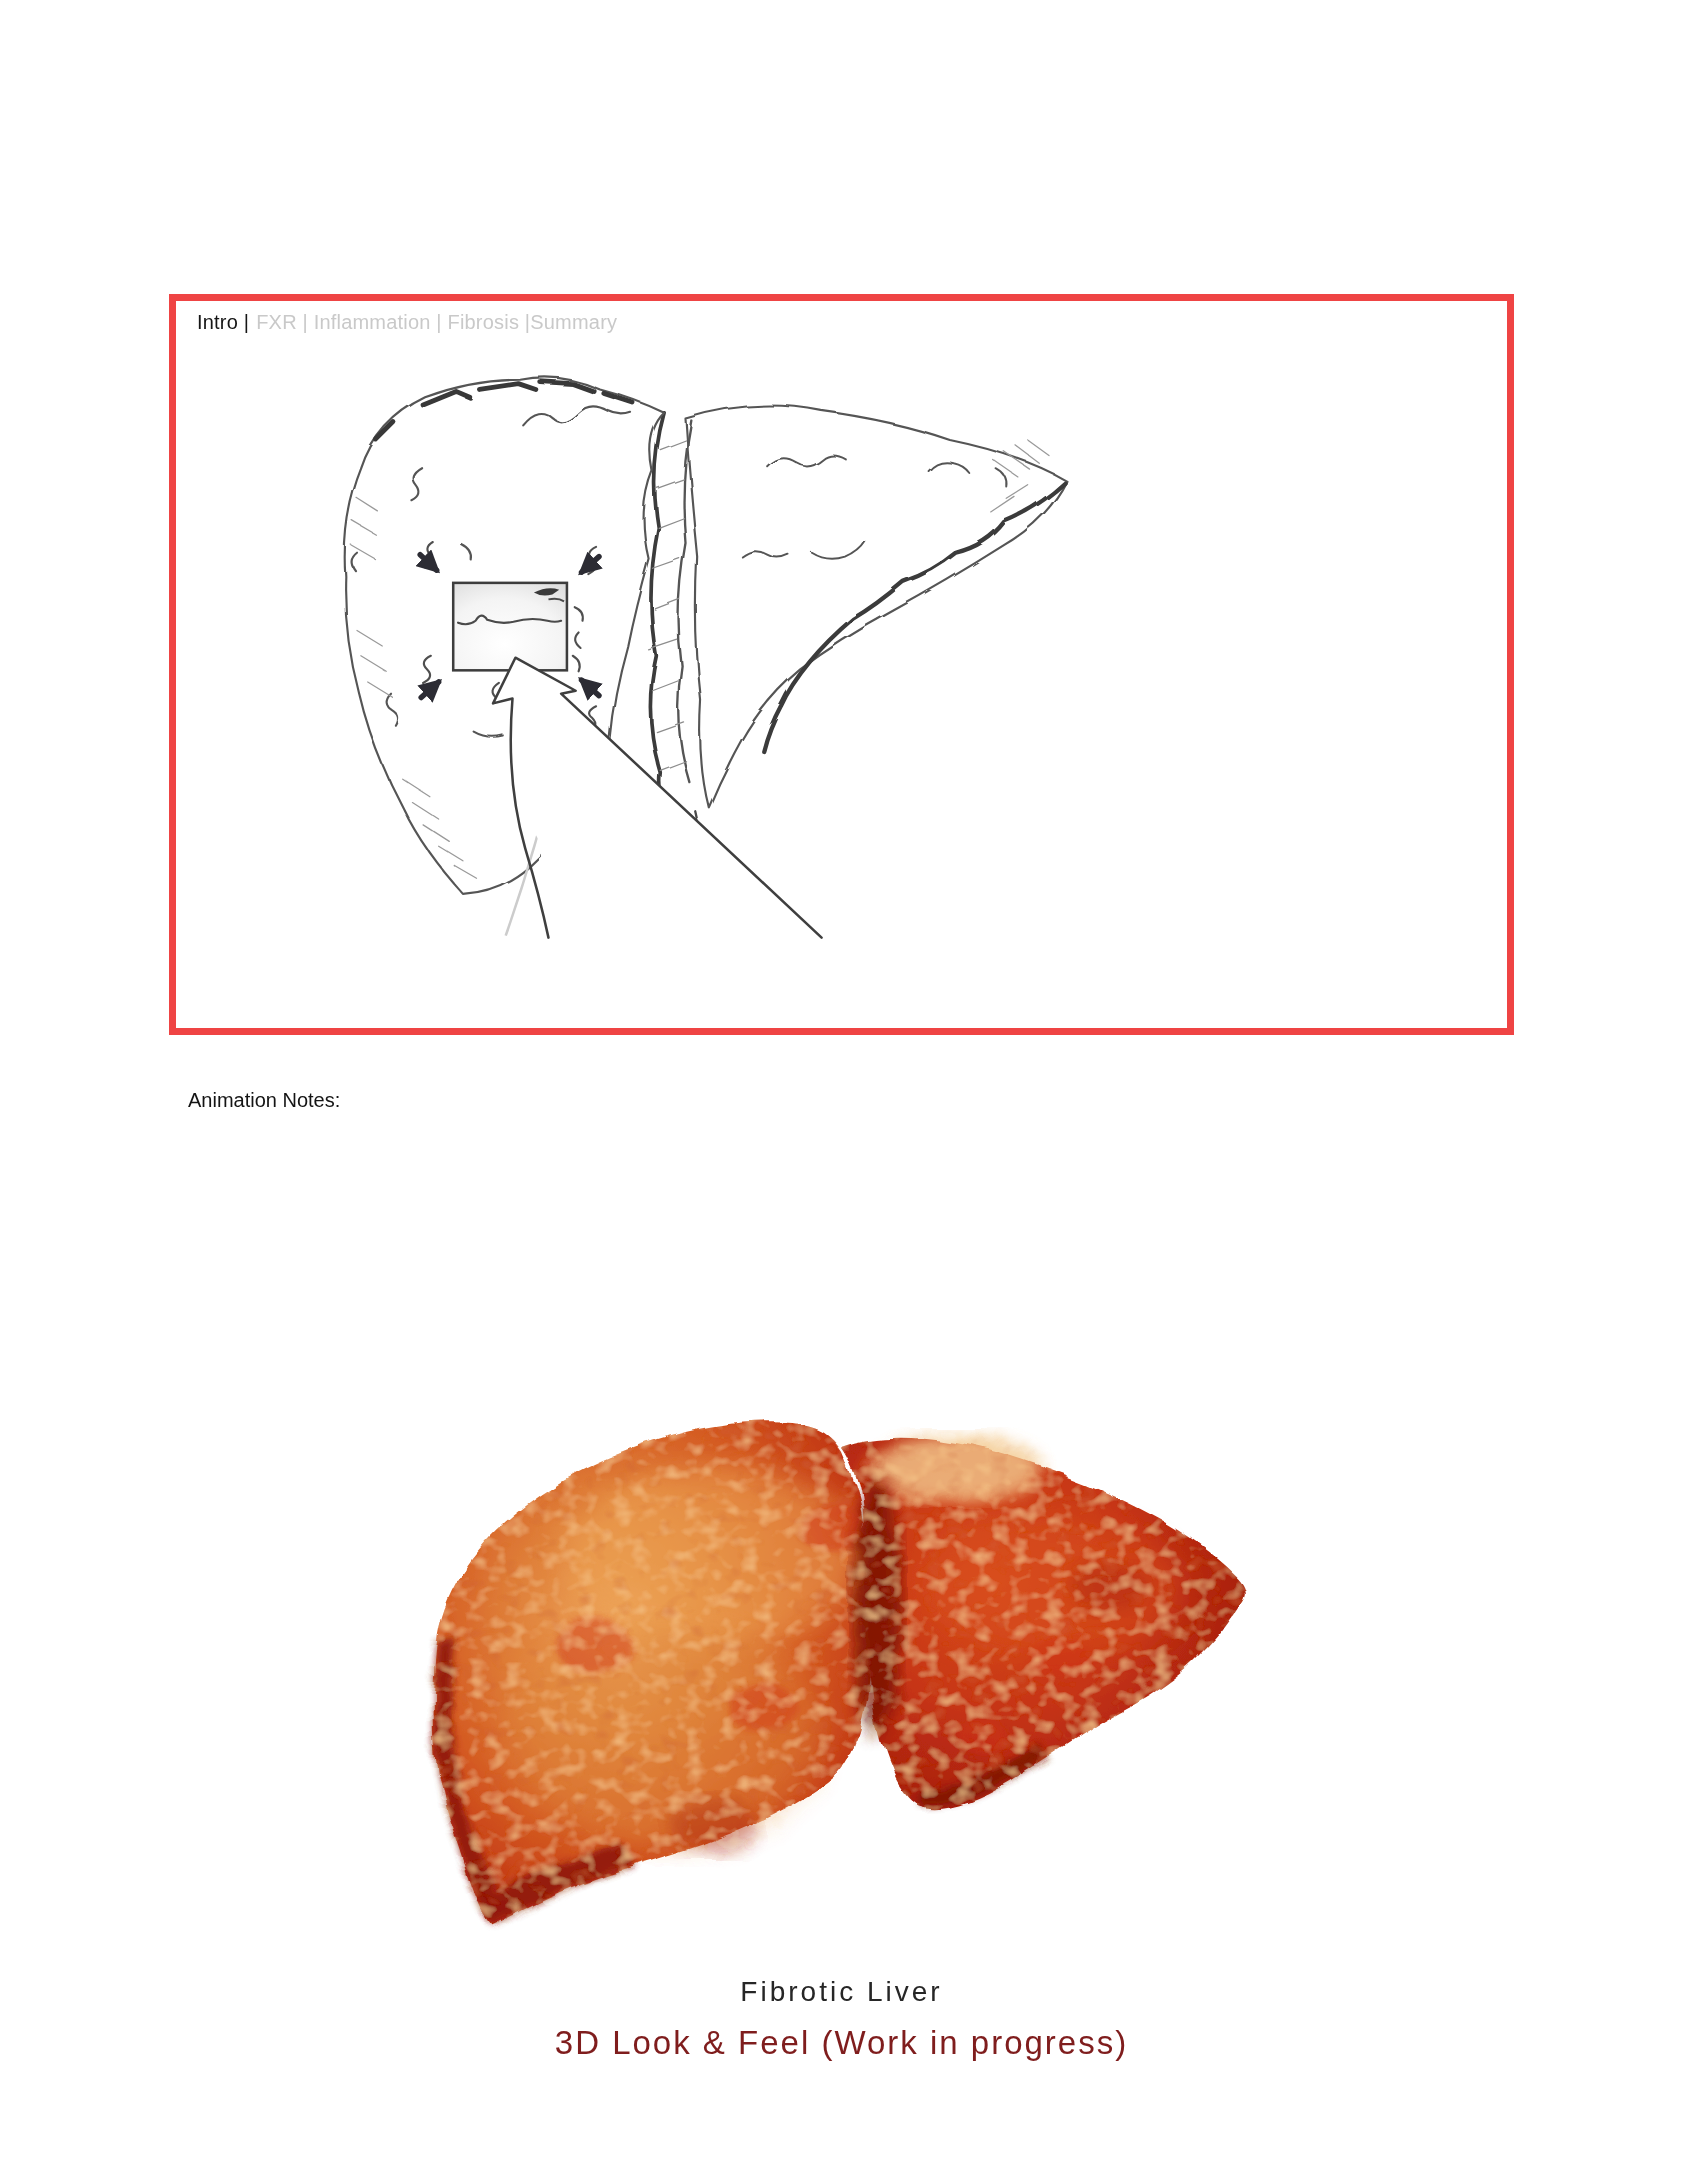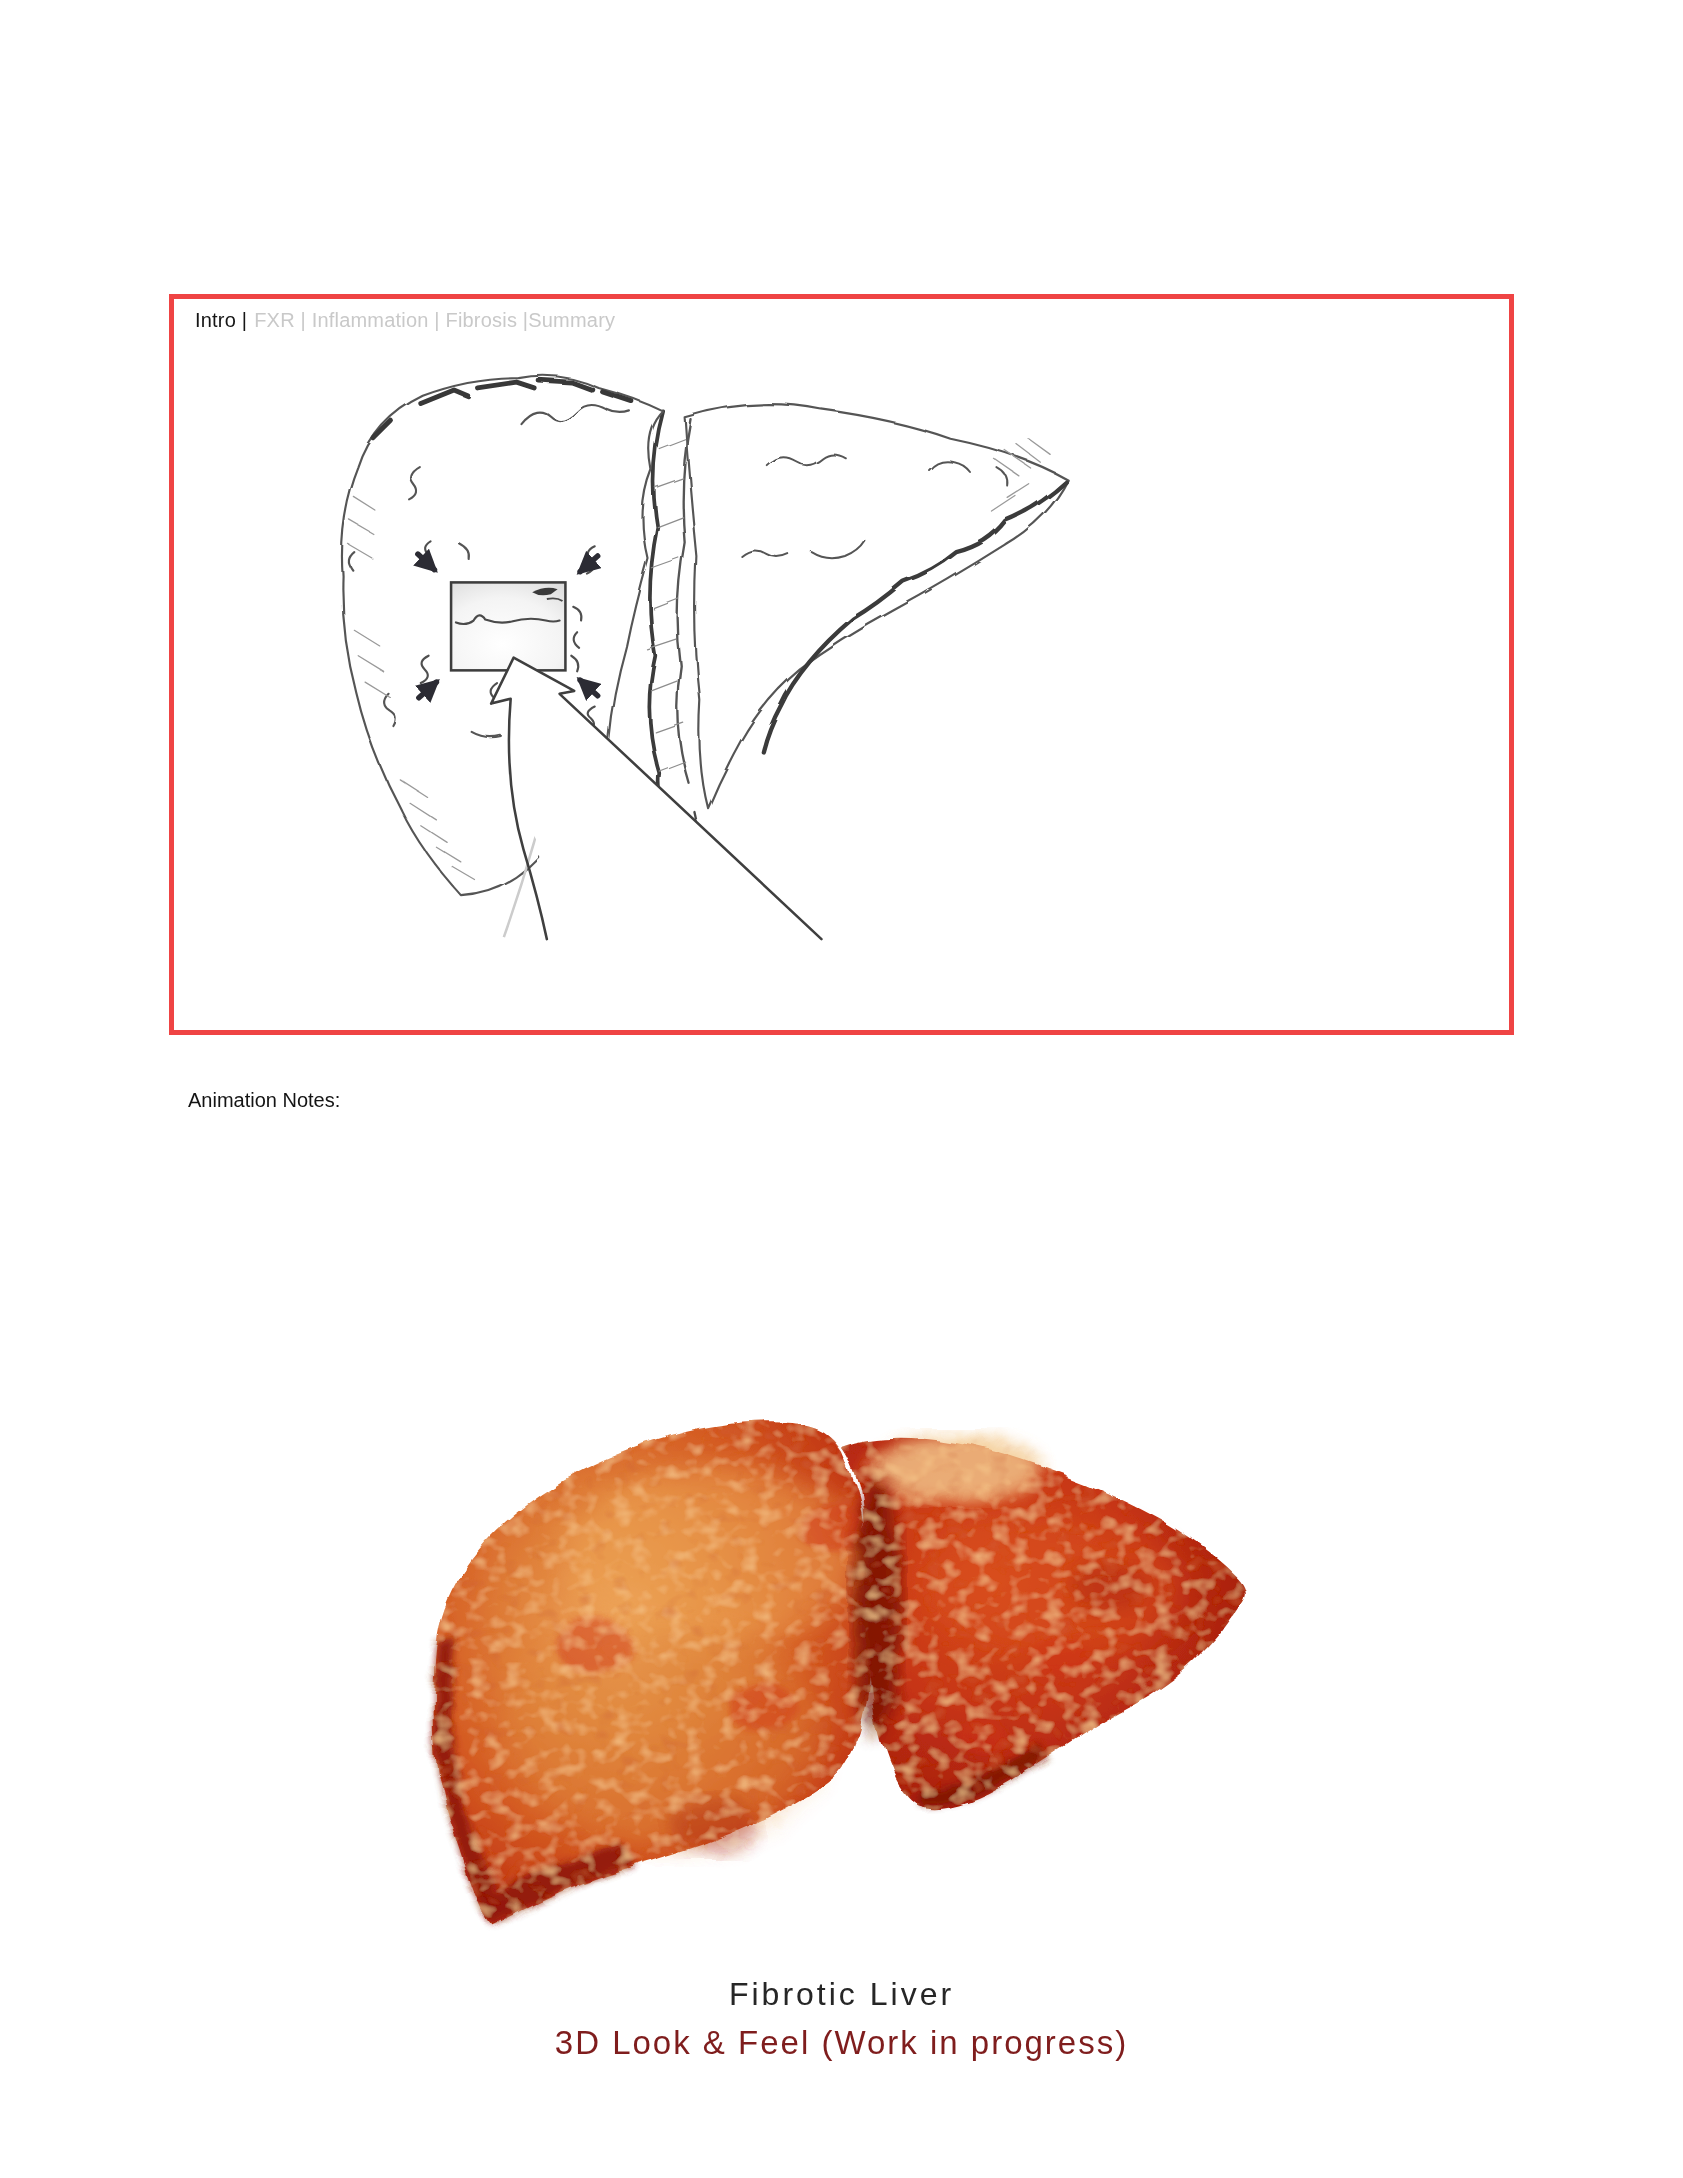--- a/index.html
+++ b/index.html
@@ -5,21 +5,21 @@
   * { margin:0; padding:0; box-sizing:border-box; }
   html,body { background:#ffffff; }
   body {
     position:relative; width:1683px; height:2178px;
     font-family:"Liberation Sans", sans-serif; color:#1a1a1a; overflow:hidden;
   }
 
   
   .frame {
     position:absolute; left:169px; top:294px; width:1345px; height:741px;
-    border:5px solid #ef4444; background:#ffffff;
+    border:7px solid #ef4444; background:#ffffff;
   }
   .breadcrumb {
     position:absolute; left:21px; top:8px; font-size:20px; line-height:26px;
     letter-spacing:0.2px; white-space:nowrap;
   }
   .breadcrumb .active { color:#161616; margin-right:7px; }
   .breadcrumb .inactive { color:#c9c9c9; }
 
   .sketch-svg { position:absolute; left:0; top:0; width:100%; height:100%; }
 
@@ -31,21 +31,21 @@
   
   .notes { position:absolute; left:188px; top:1077px; width:1287px; }
   .notes .heading { font-size:20px; line-height:46px; color:#141414; }
   .notes .body    { font-size:31px; line-height:46px; color:#141414; }
 
   
   .liver3d { position:absolute; left:416px; top:1409px; width:832px; height:543px; }
 
   .fig-title {
     position:absolute; left:0; top:1976px; width:1683px; text-align:center;
-    font-size:32px; letter-spacing:3px; color:#262626; font-weight:400;
+    font-size:28px; letter-spacing:3px; color:#262626; font-weight:400;
   }
   .fig-subtitle {
     position:absolute; left:0; top:2024px; width:1683px; text-align:center;
     font-size:33px; letter-spacing:2px; color:#7f1d1d; font-weight:400;
   }
 </style>
 </head>
 <body>
 
 <div class="frame">

